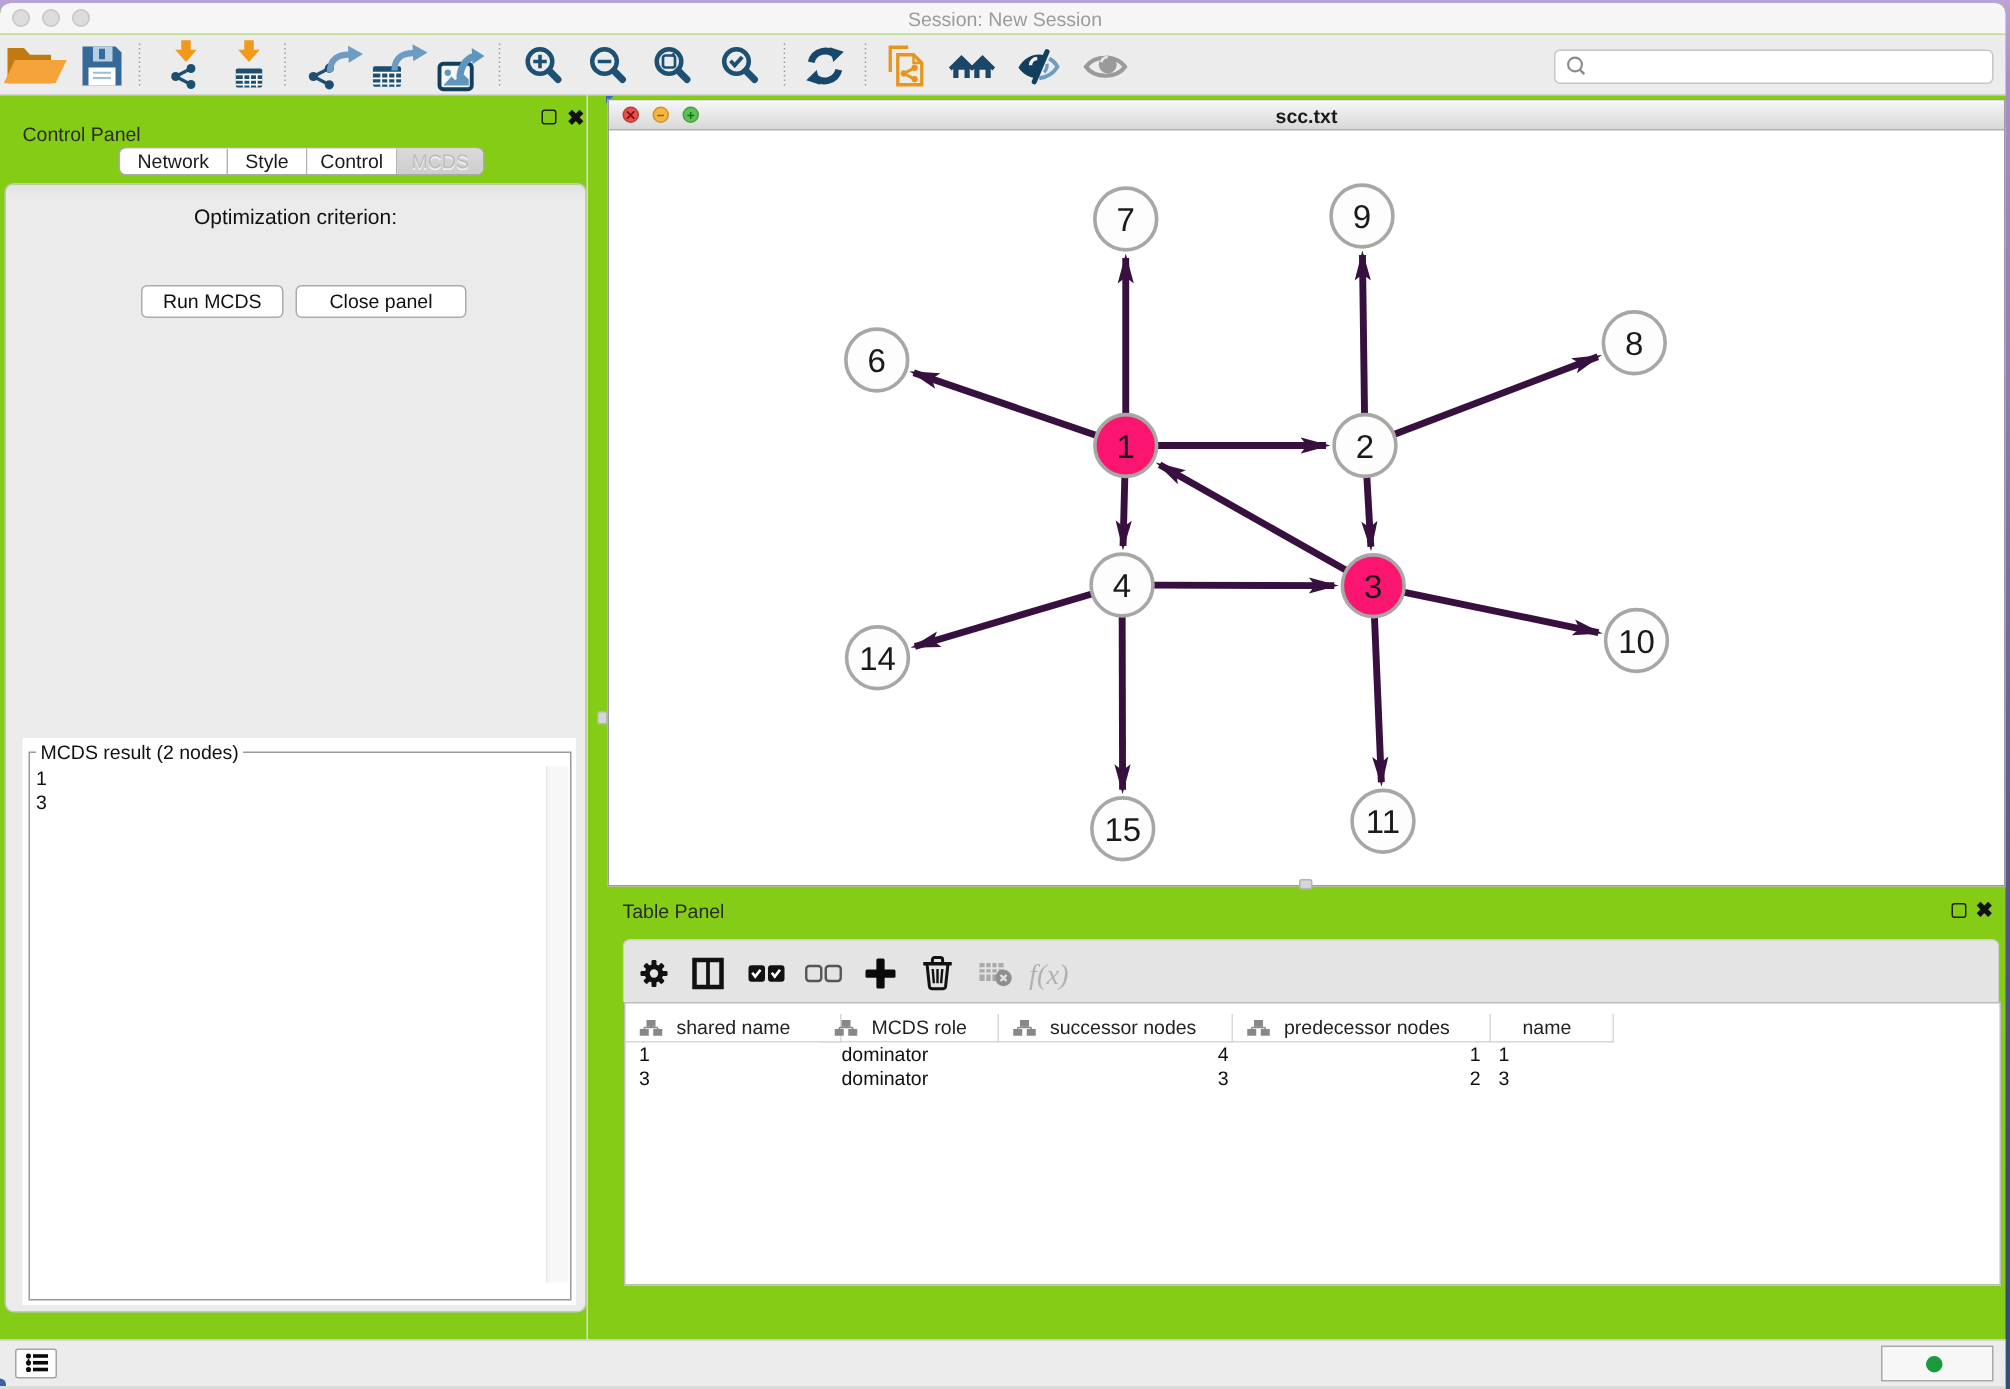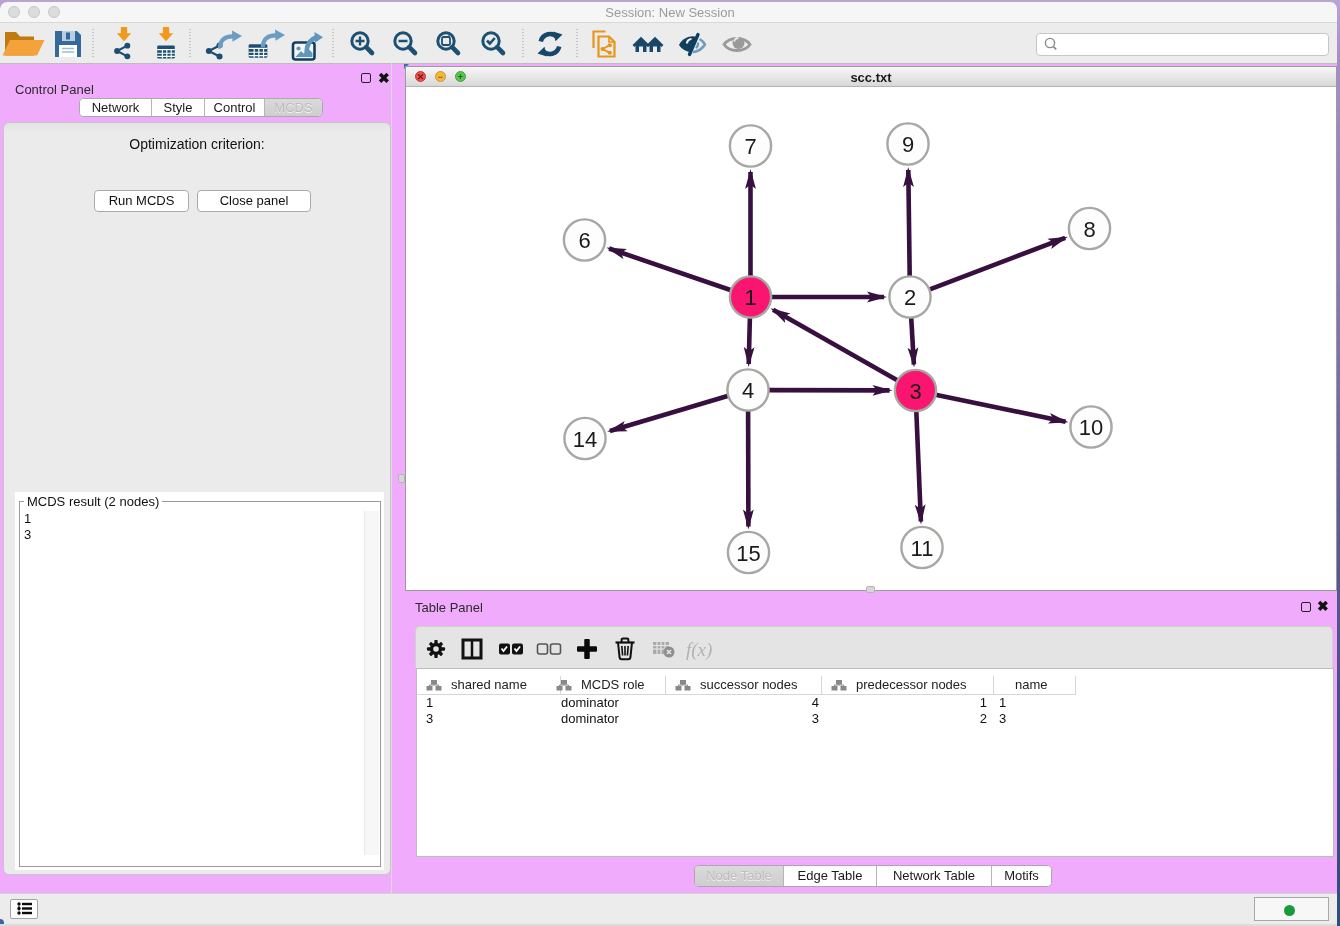--- a/index.html
+++ b/index.html
@@ -1,17 +1,17 @@
 <!DOCTYPE html>
 <html><head>
 <meta charset="utf-8">
 <style>
   html,body{margin:0;padding:0;}
   body{width:1340px;height:926px;background:linear-gradient(#b9a5d4 0%,#a78ec8 6%,#8d79b4 30%,#5d5890 60%,#3e4a77 85%,#2f4f7f 100%);font-family:"Liberation Sans",sans-serif;position:relative;overflow:hidden;}
-  #win{position:absolute;left:0;top:2px;width:1337px;height:924px;background:#f0abfc;border-radius:7px 7px 0 0;overflow:hidden;}
+  #win{position:absolute;left:0;top:2px;width:1337px;height:924px;background:#84cc16;border-radius:7px 7px 0 0;overflow:hidden;}
   #titlebar{position:absolute;left:0;top:0;width:1340px;height:20px;background:#f6f6f6;border-bottom:1px solid #d8d8d8;border-radius:7px 7px 0 0;}
   .tdot{position:absolute;top:4px;width:12px;height:12px;border-radius:50%;background:#dcdcdc;border:1px solid #c6c6c6;box-sizing:border-box;}
   #wtitle{position:absolute;top:3px;left:0;width:100%;text-align:center;font-size:13px;color:#9b9b9b;}
   #toolbar{position:absolute;left:0;top:21px;width:1340px;height:40px;background:#ececec;border-bottom:1px solid #bcbcbc;}
   #searchbox{position:absolute;left:1036px;top:31px;width:291px;height:21px;background:#fff;border:1px solid #c6c6c6;border-radius:4px;}
   
   #cpanel-title{position:absolute;left:15px;top:69px;font-size:13px;color:#2b2b2b;margin-top:11px;}
   .floatbtn{position:absolute;width:10px;height:10px;border:1.6px solid #222;border-radius:2px;box-sizing:border-box;}
   .xbtn{position:absolute;font-size:14px;font-weight:bold;color:#111;line-height:10px;}
   #cp-content{position:absolute;left:3px;top:120px;width:388px;height:753px;background:linear-gradient(#e2e2e2,#ebebeb 9px,#ebebeb);border:1px solid #c6c6c6;border-radius:6px;box-sizing:border-box;}
@@ -405,26 +405,20 @@
     <div class="td" style="left:144px;top:26px;">dominator</div>
     <div class="td" style="left:249px;top:26px;width:153px;text-align:right;">4</div>
     <div class="td" style="left:405px;top:26px;width:165px;text-align:right;">1</div>
     <div class="td" style="left:582px;top:26px;">1</div>
     <div class="td" style="left:9px;top:42px;">3</div>
     <div class="td" style="left:144px;top:42px;">dominator</div>
     <div class="td" style="left:249px;top:42px;width:153px;text-align:right;">3</div>
     <div class="td" style="left:405px;top:42px;width:165px;text-align:right;">2</div>
     <div class="td" style="left:582px;top:42px;">3</div>
   </div>
-  <div class="seg" style="left:694px;top:863px;height:22px;">
-    <div class="dis" style="width:88px;line-height:20px;">Node Table</div>
-    <div style="width:92px;line-height:20px;">Edge Table</div>
-    <div style="width:114px;line-height:20px;">Network Table</div>
-    <div style="width:59px;line-height:20px;">Motifs</div>
-  </div>
   <div style="position:absolute;left:391px;top:61px;width:1px;height:830px;background:#dadada;"></div>
   <div style="position:absolute;left:398px;top:472px;width:7px;height:9px;background:#d6d6d6;border:1px solid #b5b5b5;border-radius:2px;box-sizing:border-box;"></div>
   <div style="position:absolute;left:866px;top:584px;width:9px;height:7px;background:#d6d6d6;border:1px solid #b5b5b5;border-radius:2px;box-sizing:border-box;"></div>
   <div id="statusbar"></div>
   <div id="listbtn">
     <svg width="25" height="17" viewBox="0 0 25 17">
       <line x1="8" y1="3" x2="8" y2="14" stroke="#111" stroke-width="1" stroke-dasharray="1.5,1.5"></line>
       <g fill="#0a0a0a">
         <circle cx="8" cy="4" r="1.7"></circle>
           <rect x="11" y="2.8" width="10" height="2.4"></rect>

